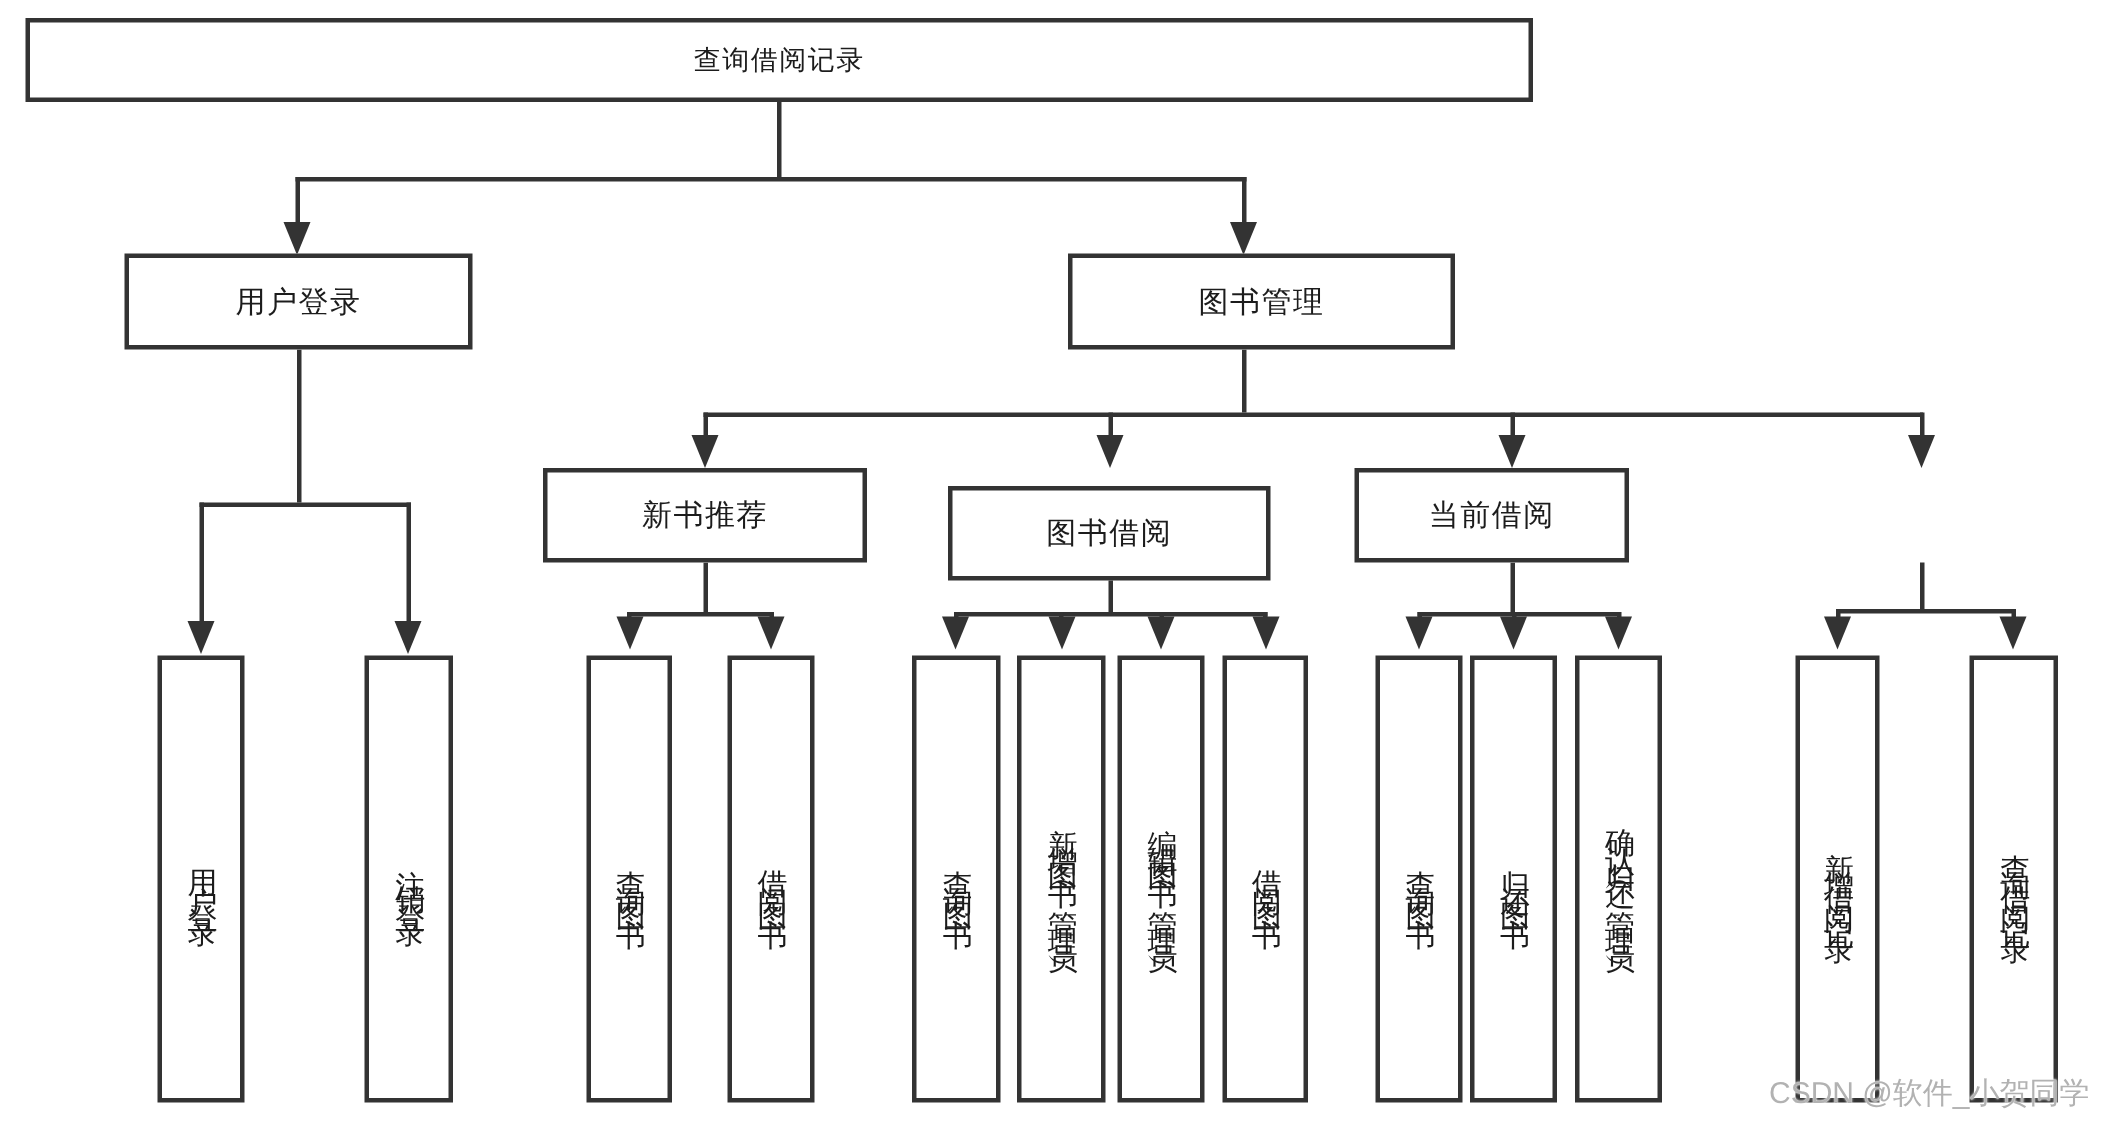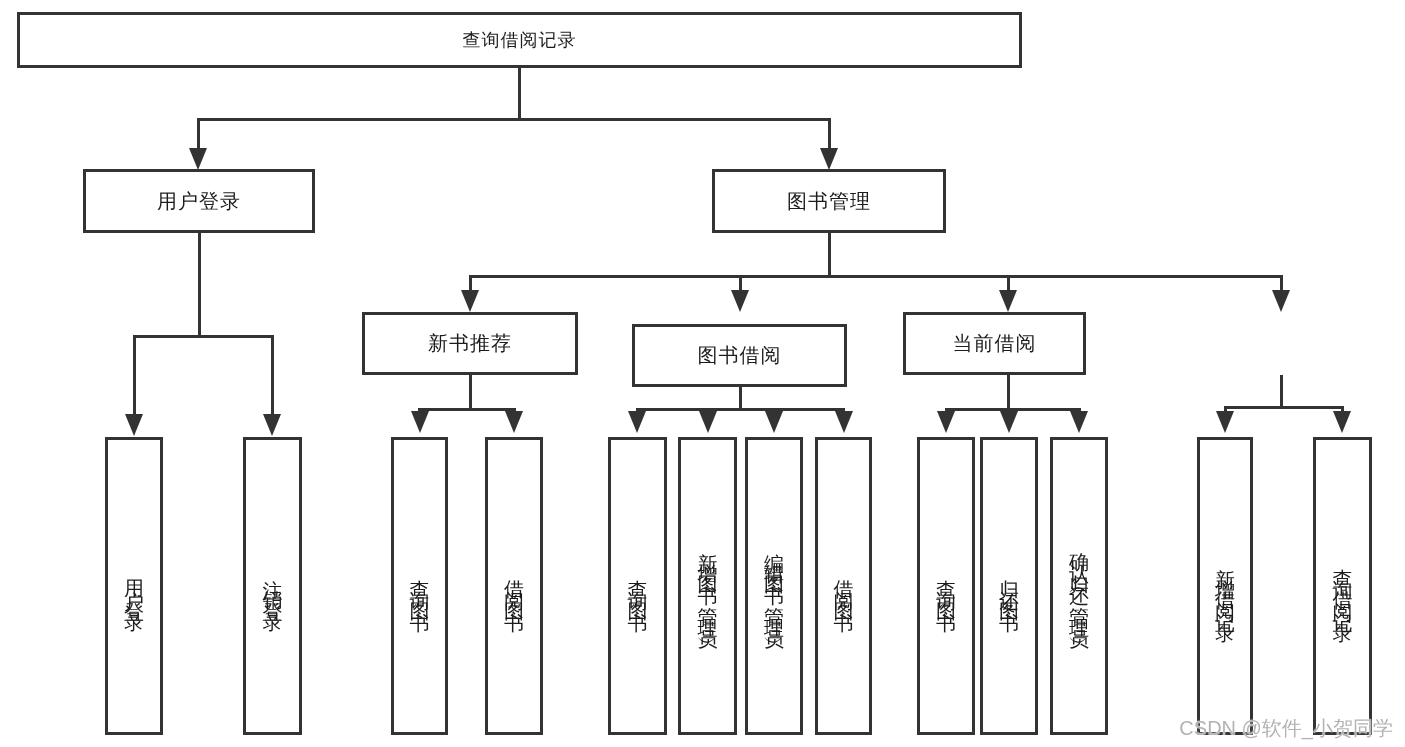--- a/index.html
+++ b/index.html
@@ -92,21 +92,21 @@
   <div class="line v" style="left:1341px;top:406px;height:8px"></div>
   <div class="arrow" style="left:1333px;top:411px"></div>
 
   <div class="node hnode root" style="left:17px;top:12px;width:1005px;height:56px">
     <span>查询借阅记录</span>
   </div>
 
   <div class="node hnode" style="left:83px;top:169px;width:232px;height:64px">
     <span>用户登录</span>
   </div>
-  <div class="node hnode" style="left:712px;top:169px;width:234px;height:64px">
+  <div class="node hnode" style="left:712px;top:169px;width:258px;height:64px">
     <span>图书管理</span>
   </div>
 
   <div class="node hnode" style="left:362px;top:312px;width:216px;height:63px">
     <span>新书推荐</span>
   </div>
   <div class="node hnode" style="left:632px;top:324px;width:215px;height:63px">
     <span>图书借阅</span>
   </div>
   <div class="node hnode" style="left:903px;top:312px;width:183px;height:63px">

